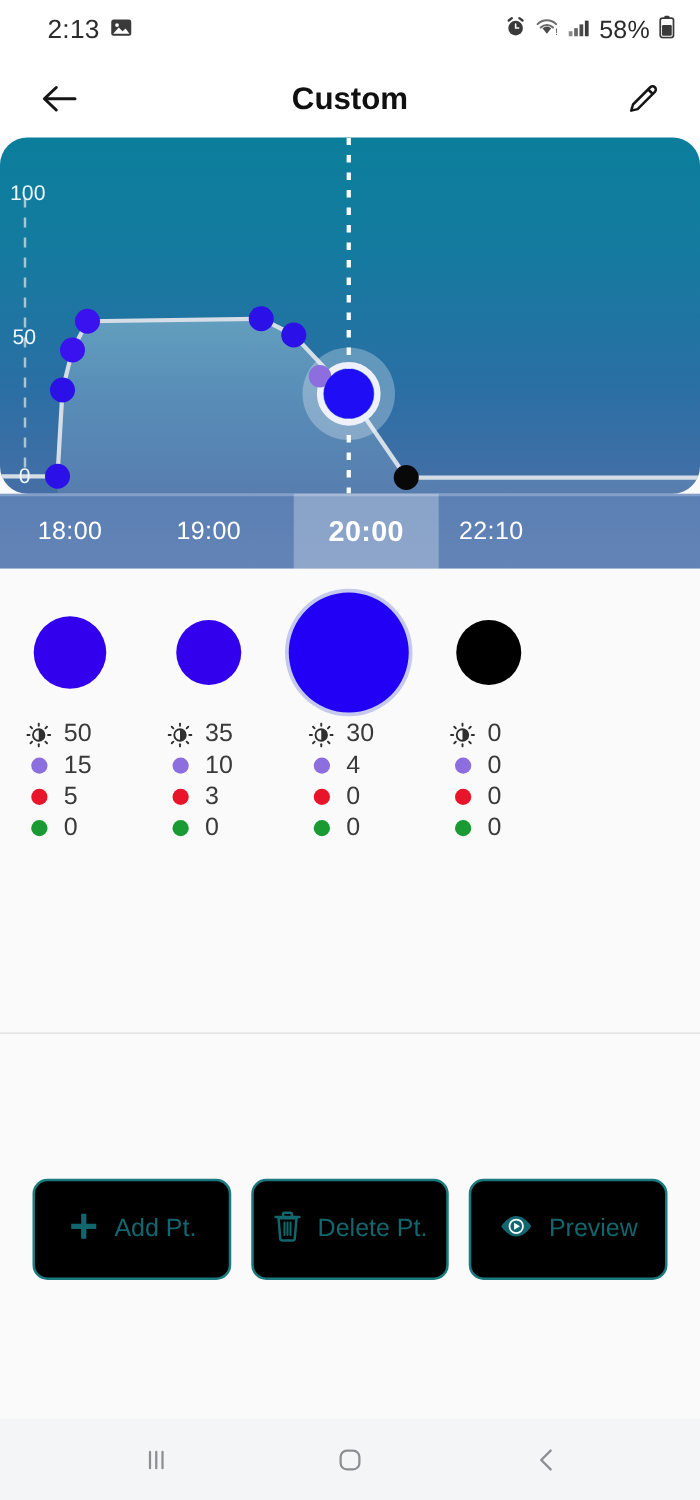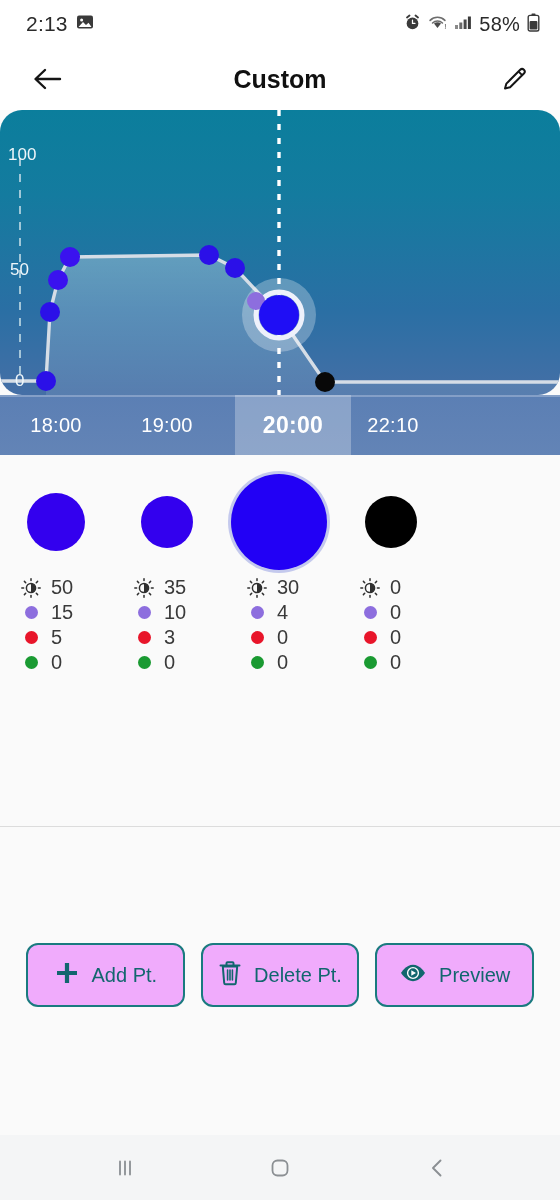--- a/index.html
+++ b/index.html
@@ -8,21 +8,21 @@
     background: #fafafa;
     font-family: "Liberation Sans", sans-serif;
     overflow: hidden;
   }
   #app { position: relative; width: 560px; height: 1200px; background: #fafafa; }
 
   
   .statusbar {
     height: 48px; width: 100%;
     display: flex; align-items: center; justify-content: space-between;
-    padding: 0 20px 0 26px;
+    padding: 0 20px 0 38px;
     background: #ffffff;
   }
   .sb-left { display: flex; align-items: center; gap: 8px; }
   .sb-time { font-size: 21px; color: #2b2b2b; letter-spacing: .2px; }
   .sb-right { display: flex; align-items: center; gap: 7px; }
   .sb-pct { font-size: 20px; color: #2b2b2b; letter-spacing: .2px; }
   .ic { display: block; }
 
   
   .appbar {
@@ -92,22 +92,22 @@
 
   .divider { position: absolute; left: 0; right: 0; height: 1px; background: #dcdcdc; }
 
   
   .actions {
     position: absolute; left: 0; right: 0;
     display: flex; align-items: center; gap: 16px;
     padding: 0 26px;
   }
   .abtn {
-    flex: 1; height: 64px; border-radius: 12px;
-    border: 2px solid #1a7a7f; background: #f0abfc;
+    flex: 1; height: 81px; border-radius: 12px;
+    border: 2px solid #1a7a7f; background: #000000;
     display: flex; align-items: center; justify-content: center; gap: 12px;
     color: #12666e; font-size: 20px; cursor: pointer;
   }
   .abtn .lbl { color: #12666e; font-size: 20px; }
 
   
   .navbar {
     position: absolute; left: 0; bottom: 0; width: 560px; height: 65px;
     background: #f4f5f6; display: flex; align-items: center;
   }

